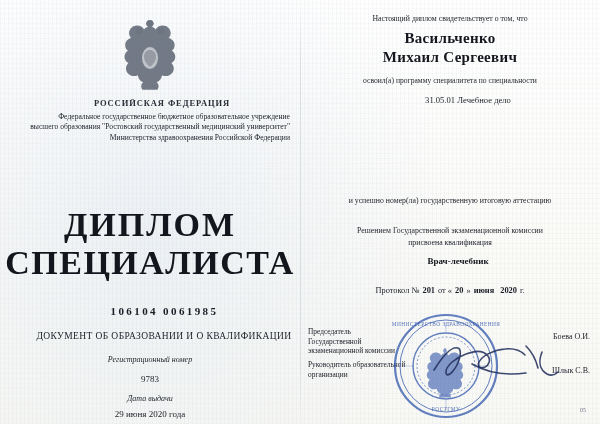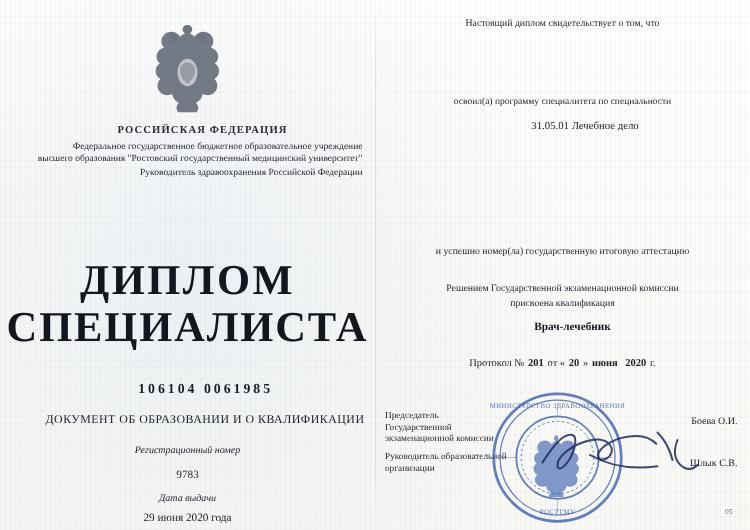--- a/index.html
+++ b/index.html
@@ -255,40 +255,44 @@
         <circle cx="48" cy="17" r="3.4" opacity="0.8"></circle>
         <circle cx="37" cy="9" r="3" opacity="0.8"></circle>
       </g>
     </svg>
 
     <div id="federation-label">РОССИЙСКАЯ ФЕДЕРАЦИЯ</div>
 
     <div class="org-block">
       <div>Федеральное государственное бюджетное образовательное учреждение</div>
       <div>высшего образования "Ростовский государственный медицинский университет"</div>
-      <div>Руководитель здравоохранения Российской Федерации</div>
+      <div>Министерства здравоохранения Российской Федерации</div>
     </div>
 
     <div id="diploma-title">
       <div class="line1">ДИПЛОМ</div>
       <div class="line2">СПЕЦИАЛИСТА</div>
     </div>
 
     <div id="doc-number">106104  0061985</div>
     <div id="doc-caption">ДОКУМЕНТ ОБ ОБРАЗОВАНИИ И О КВАЛИФИКАЦИИ</div>
     <div id="reg-label">Регистрационный номер</div>
     <div id="reg-number">9783</div>
     <div id="issue-label">Дата выдачи</div>
     <div id="issue-date">29 июня 2020 года</div>
   </div>
 
   <div id="right-page">
 
     <div id="attest-intro" class="r-line">Настоящий диплом свидетельствует о том, что</div>
 
+    <div id="holder-name">
+      <span>Васильченко</span>
+      <span class="n2">Михаил Сергеевич</span>
+    </div>
 
     <div id="mastered-line" class="r-line">освоил(а) программу специалитета по специальности</div>
     <div id="speciality-line">31.05.01 Лечебное дело</div>
 
     <div id="passed-line" class="r-line">и успешно номер(ла) государственную итоговую аттестацию</div>
 
     <div id="commission-line2" class="r-line">присвоена квалификация</div>
     <div id="commission-line1" class="r-line">Решением Государственной экзаменационной комиссии</div>
     <div id="qualification">Врач-лечебник</div>
 

